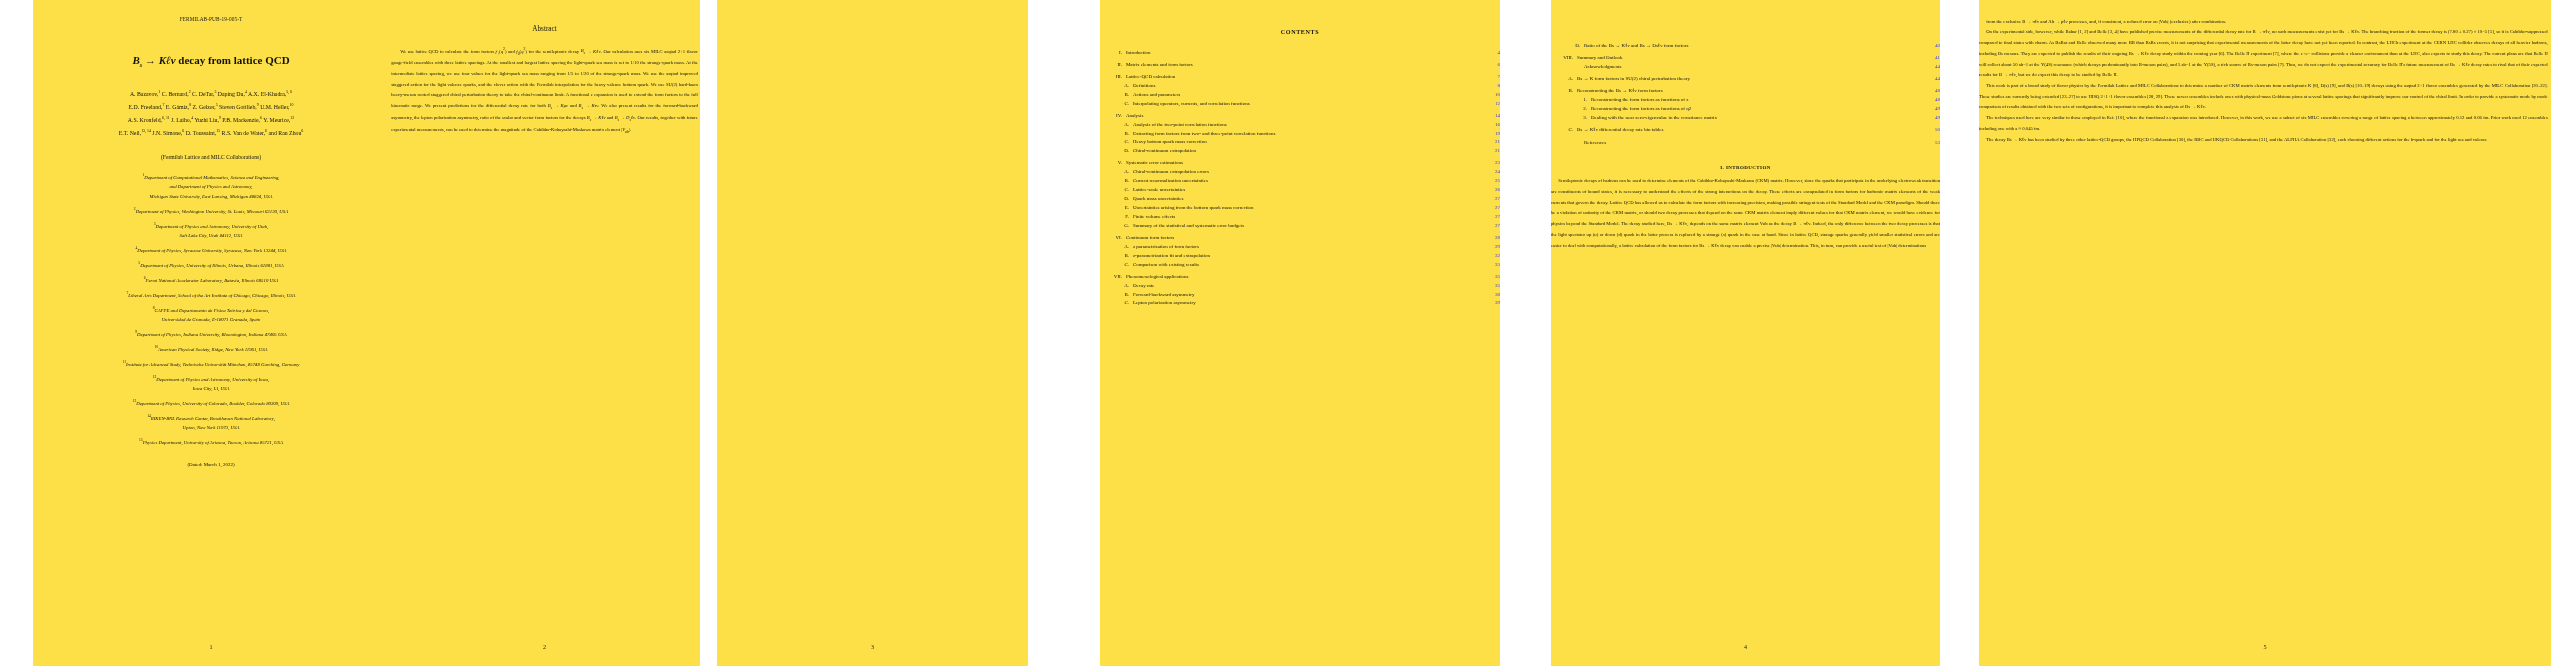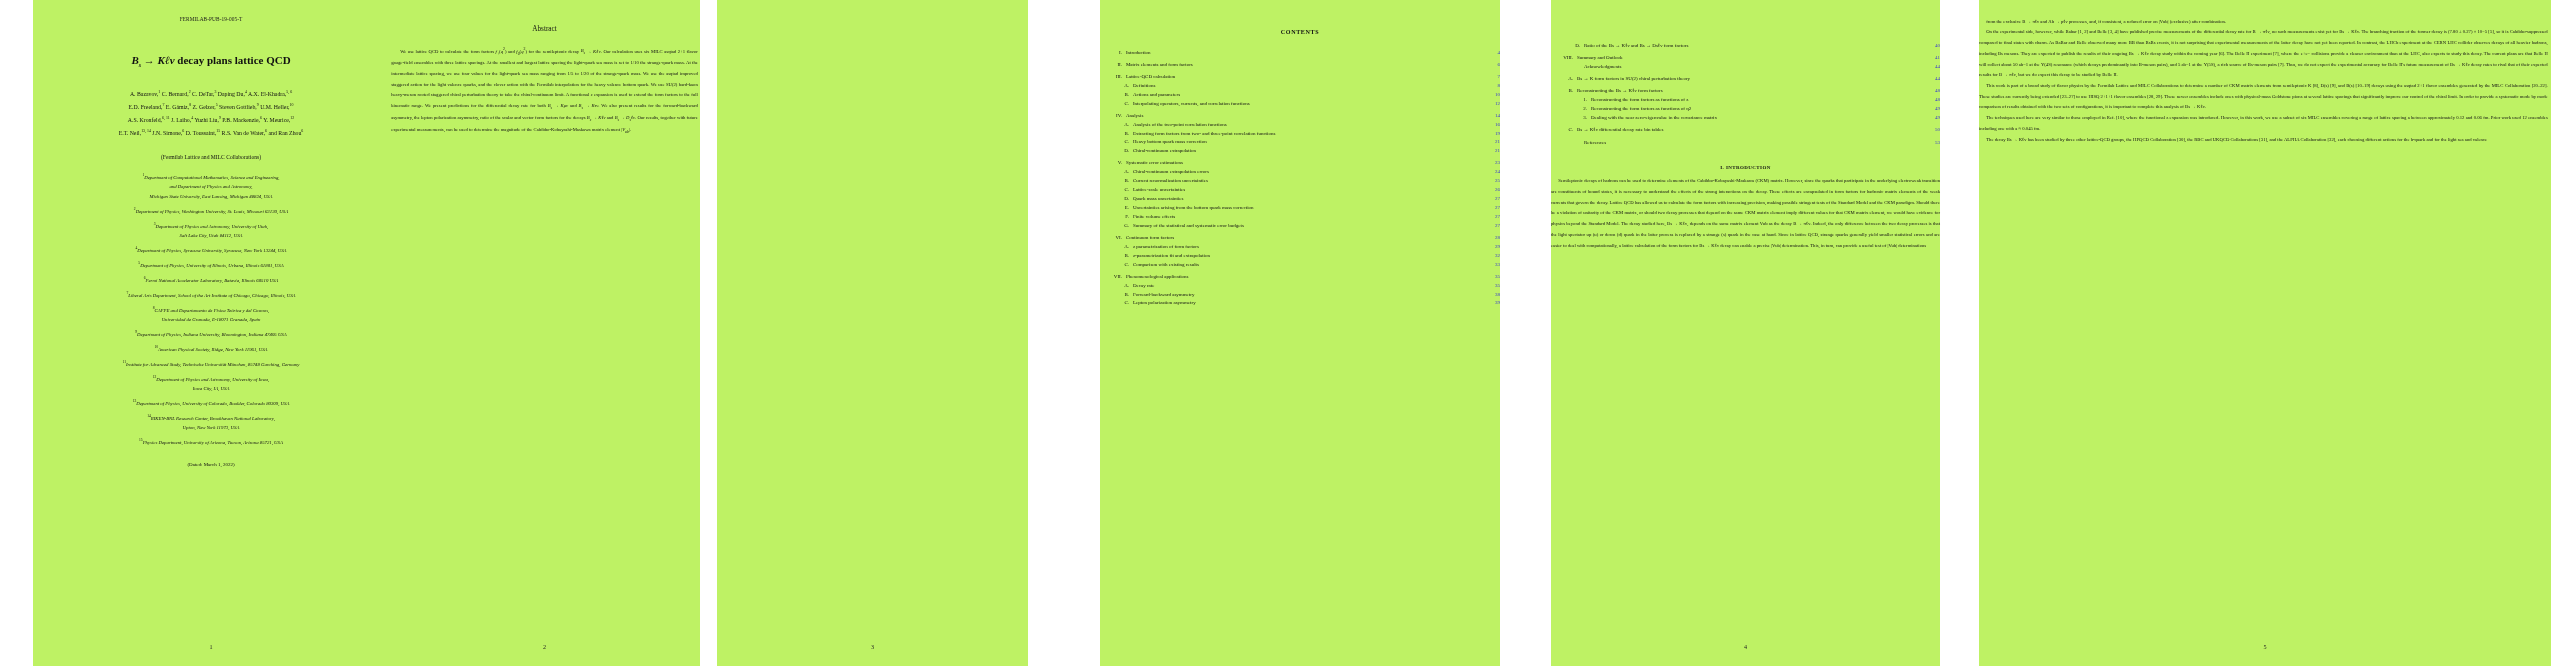--- a/index.html
+++ b/index.html
@@ -5,21 +5,21 @@
   html,body{margin:0;padding:0;background:#ffffff;}
   body{
     width:2576px;height:667px;
     font-family:"Liberation Serif","DejaVu Serif",serif;
     color:#111;
     overflow:hidden;
   }
   .sheet{position:relative;width:2576px;height:667px;background:#fff;}
 
   
-  .page{position:absolute;top:0;height:667px;background:#bef264;}
+  .page{position:absolute;top:0;height:667px;background:#fde047;}
   .p1{left:33px;width:356px;}
   .p2{left:389px;width:311px;}
   .p3{left:717px;width:311px;}
   .p4{left:1100px;width:400px;}
   .p5{left:1551px;width:389px;}
   .p6{left:1979px;width:572px;}
 
   .pgnum{
     position:absolute;bottom:16.7px;left:0;right:0;
     text-align:center;font-size:6.1px;color:#222;
@@ -95,21 +95,21 @@
 
 <div class="sheet">
 
   <div class="page p1">
     <div class="preprint">FERMILAB-PUB-19-005-T</div>
 
     <div class="title">
       <span class="mathi"><b><i>B</i><sub style="font-size:6.1px">s</sub></b></span>
       <b> → </b>
       <span class="mathi"><b><i>Kℓν</i></b></span>
-      <span> decay plans lattice QCD</span>
+      <span> decay from lattice QCD</span>
     </div>
 
     <div class="authors">
       <div>
         A. Bazavov,<sup>1</sup> C. Bernard,<sup>2</sup> C. DeTar,<sup>3</sup> Daping Du,<sup>4</sup> A.X. El-Khadra,<sup>5,&nbsp;6</sup>
       </div>
       <div>
         E.D. Freeland,<sup>7</sup> E. Gámiz,<sup>8</sup> Z. Gelzer,<sup>5</sup> Steven Gottlieb,<sup>9</sup> U.M. Heller,<sup>10</sup>
       </div>
       <div>

